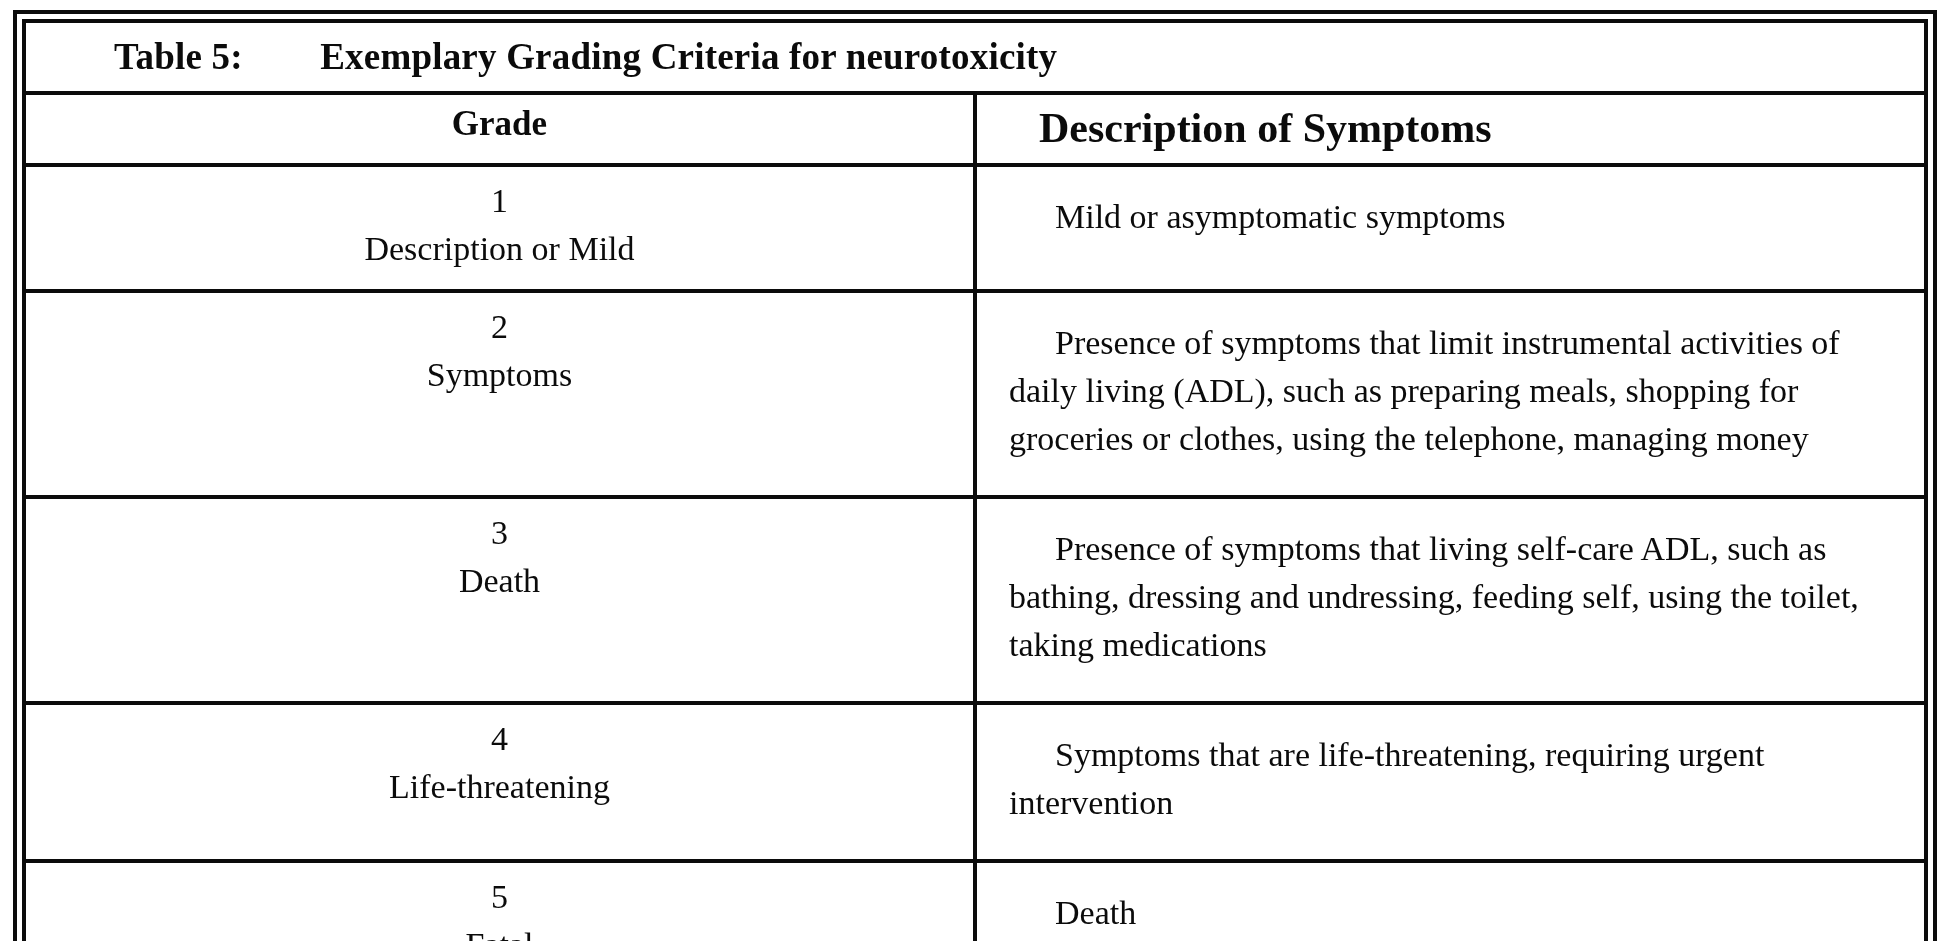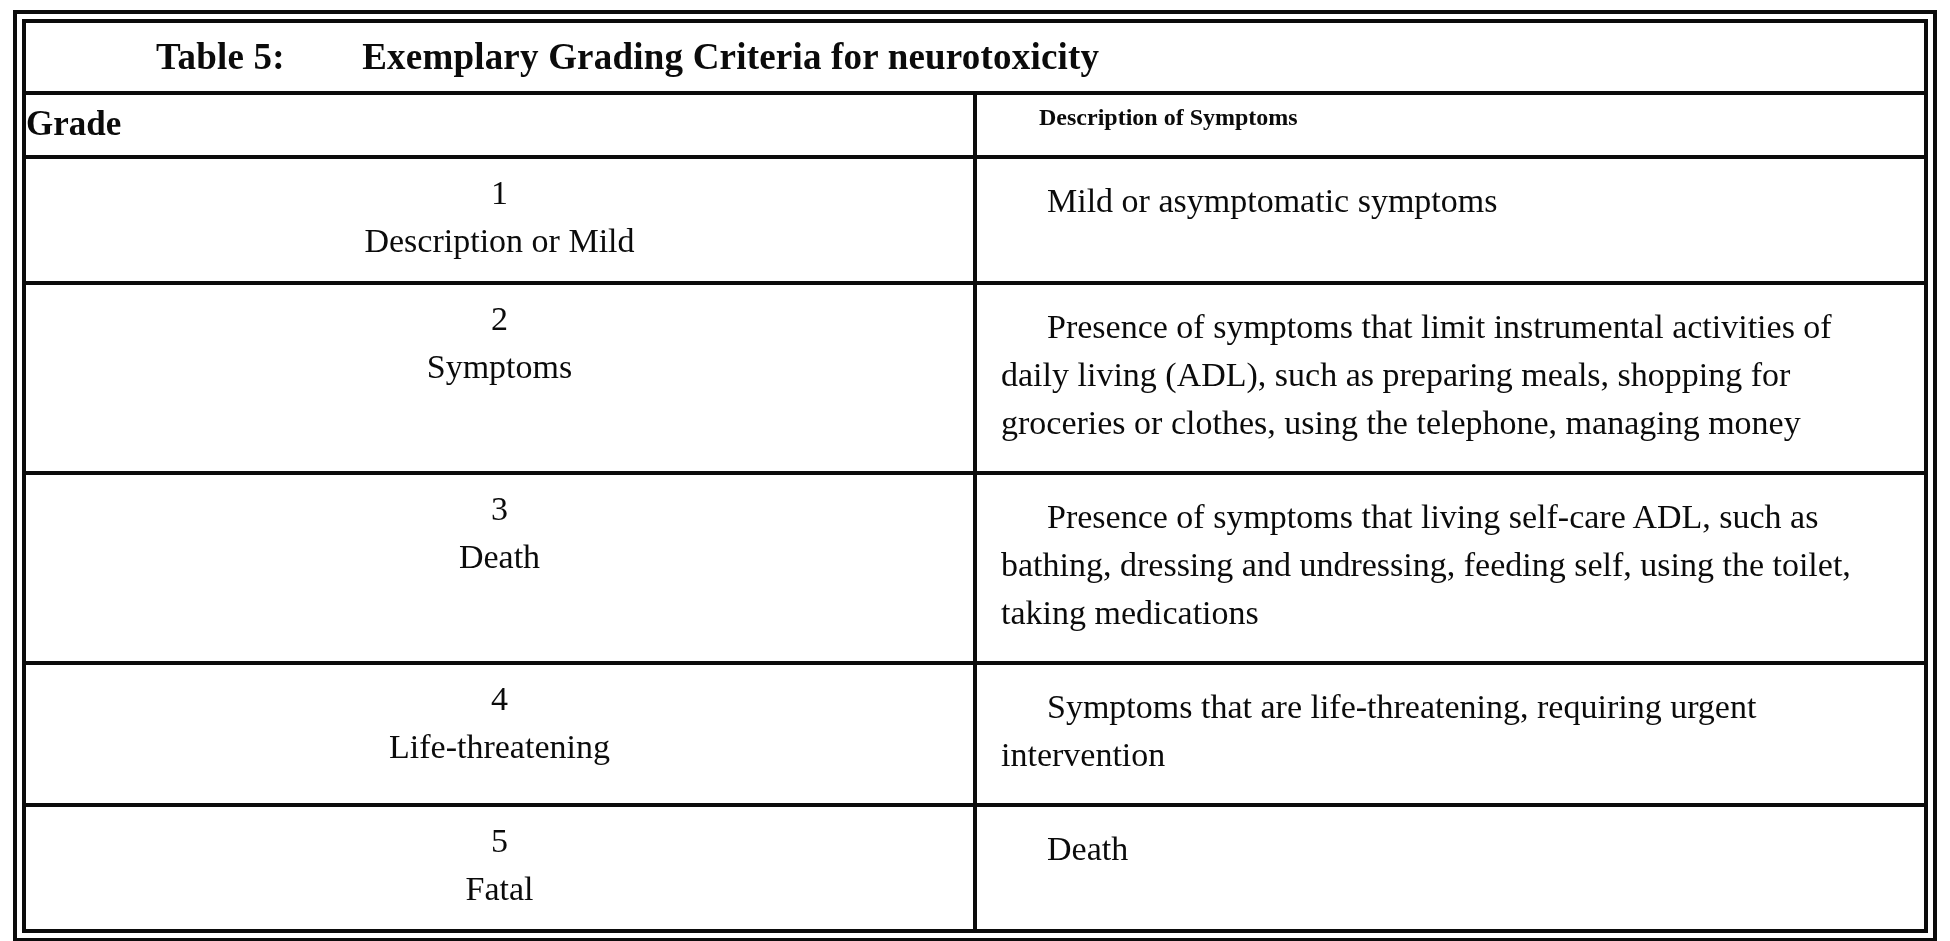--- a/index.html
+++ b/index.html
@@ -42,37 +42,37 @@
   
   td.title-cell {
     font-weight: bold;
     font-size: 37px;
     padding: 12px 10px 13px 10px;
     border-bottom-width: 6px;
     letter-spacing: 0.2px;
   }
   .title-label {
     display: inline-block;
-    margin-left: 120px;
+    margin-left: 78px;
   }
   .title-text {
     display: inline-block;
     margin-left: 68px;
   }
   
   th.grade-col {
     width: 560px;
-    text-align: left;
+    text-align: center;
     font-size: 35px;
     font-weight: bold;
     padding: 9px 0 11px 0;
   }
   th.desc-col {
     text-align: left;
-    font-size: 24px;
+    font-size: 42px;
     font-weight: bold;
     padding: 9px 16px 11px 16px;
     text-indent: 46px;
   }
   
   td.grade-cell {
     text-align: center;
     font-size: 34px;
     line-height: 48px;
     padding: 10px 6px 16px 6px;
@@ -83,21 +83,21 @@
   }
   td.grade-cell .grade-label {
     display: block;
   }
   td.desc-cell {
     font-size: 34px;
     line-height: 48px;
     padding: 10px 20px 16px 16px;
   }
   td.desc-cell p {
-    margin: 8px;
+    margin: 16px;
     text-indent: 46px;
   }
 </style>
 </head>
 <body>
 
 <div class="page">
   <div class="outer-frame">
     <table class="grading-table">
       <tbody>

